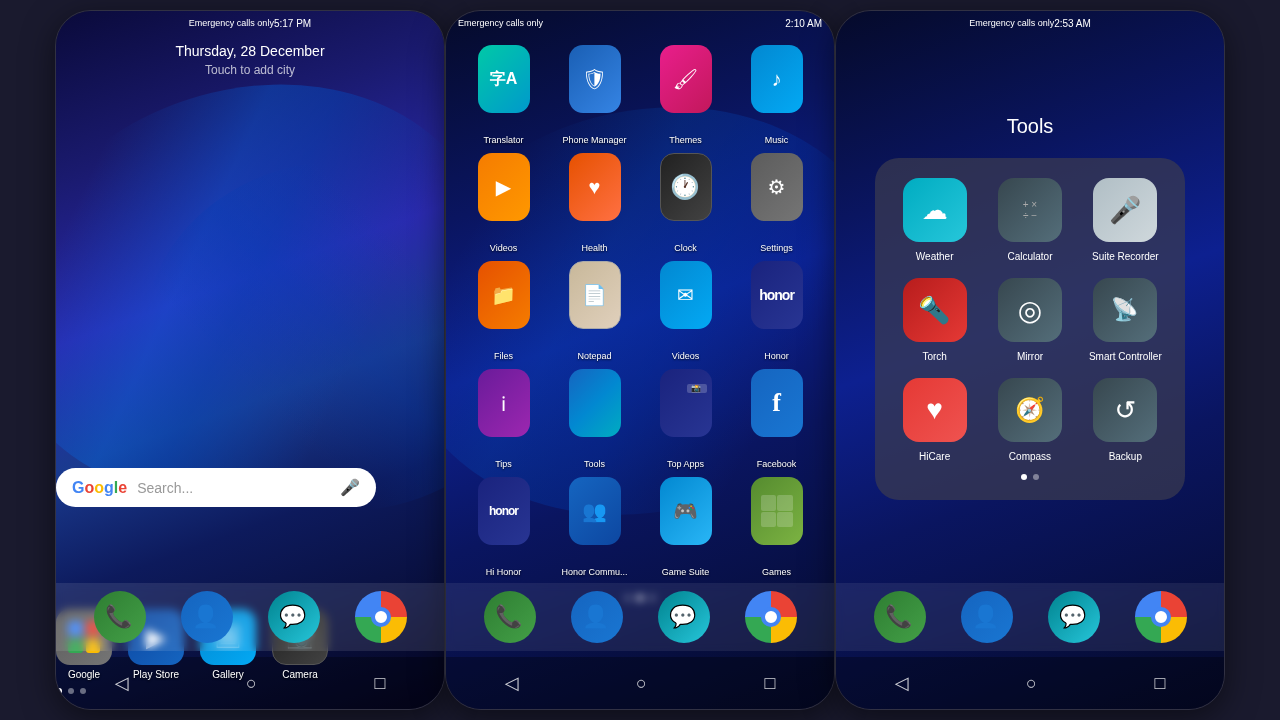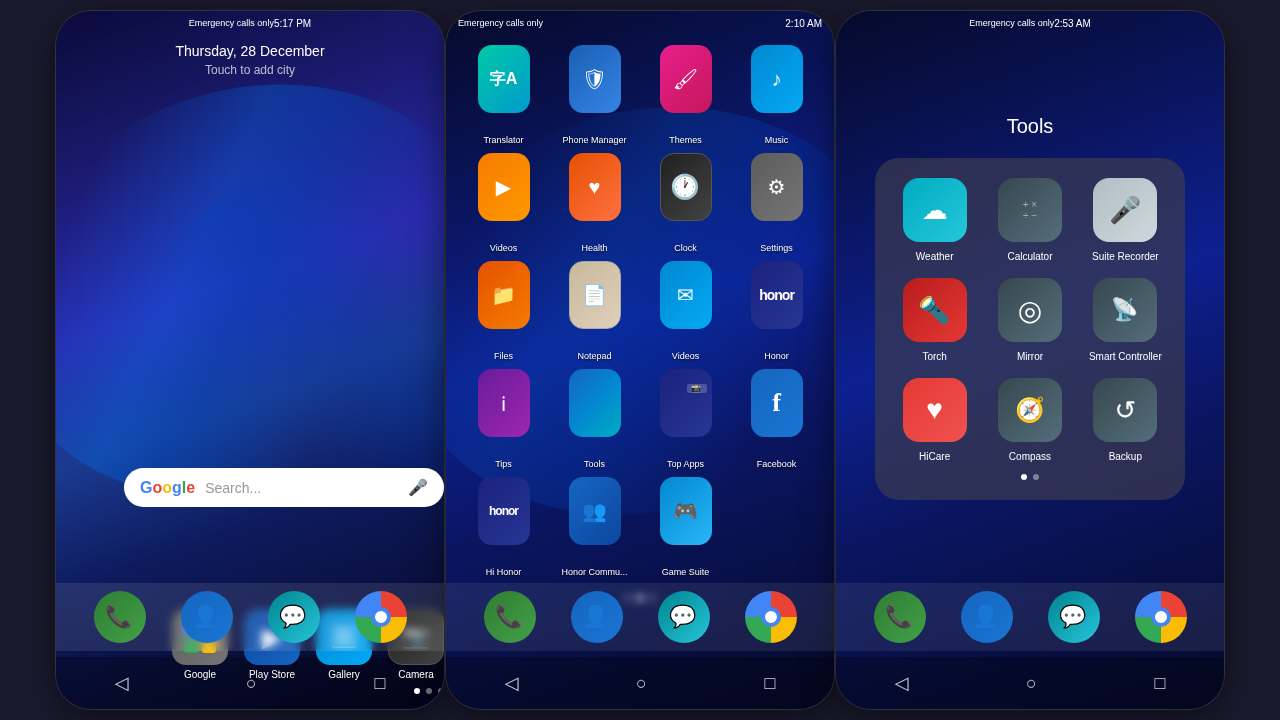--- a/index.html
+++ b/index.html
@@ -395,21 +395,21 @@
 
     <div class="status-bar">
       <span class="status-left">Emergency calls only</span>
       <span class="status-right">5:17 PM</span>
     </div>
 
 
     <div class="lock-date">Thursday, 28 December</div>
     <div class="lock-city">Touch to add city</div>
 
-    <div style="margin-top: auto; margin-bottom: 15px; width: 100%; display: flex; flex-direction: column; align-items: flex-end;">
+    <div style="margin-top: auto; margin-bottom: 15px; width: 100%; display: flex; flex-direction: column; align-items: flex-start;">
       <div class="search-bar">
         <span style="font-size:16px; font-weight: bold;">
           <span class="g-blue">G</span><span class="g-red">o</span><span class="g-yellow">o</span><span class="g-blue">g</span><span class="g-green">l</span><span class="g-red">e</span>
         </span>
         <span class="search-text">Search...</span>
         <span class="mic-icon">🎤</span>
       </div>
 
       <div class="dock-apps-upper" style="position:relative; bottom:auto; margin-top: 12px; display: flex; justify-content: center; gap: 16px;">
         <div class="app-icon-wrapper">
@@ -567,20 +567,31 @@
         </div>
         <div class="app-icon-wrapper">
           <div class="app-icon-sm ic-community">👥</div>
           <span class="app-label-sm">Honor Commu...</span>
         </div>
 
         <div class="app-icon-wrapper">
           <div class="app-icon-sm ic-puzzle">🎮</div>
           <span class="app-label-sm">Game Suite</span>
         </div>
+        <div class="app-icon-wrapper">
+          <div class="app-icon-sm ic-games" style="overflow:hidden;">
+            <div style="display:grid;grid-template-columns:1fr 1fr;grid-template-rows:1fr 1fr;gap:1px;width:38px;height:38px;padding:3px;">
+              <div style="background:rgba(255,255,255,0.2);border-radius:2px;"></div>
+              <div style="background:rgba(255,255,255,0.2);border-radius:2px;"></div>
+              <div style="background:rgba(255,255,255,0.2);border-radius:2px;"></div>
+              <div style="background:rgba(255,255,255,0.2);border-radius:2px;"></div>
+            </div>
+          </div>
+          <span class="app-label-sm">Games</span>
+        </div>
       </div>
     </div>
 
     <div style="position:absolute;bottom:108px;left:0;right:0;display:flex;justify-content:center;gap:6px;">
       <div class="dot"></div>
       <div class="dot active"></div>
       <div class="dot"></div>
     </div>
 
     <div style="position:absolute;bottom:58px;left:0;right:0;display:flex;justify-content:space-around;padding:8px 20px;background:rgba(255,255,255,0.08);backdrop-filter:blur(4px);">

